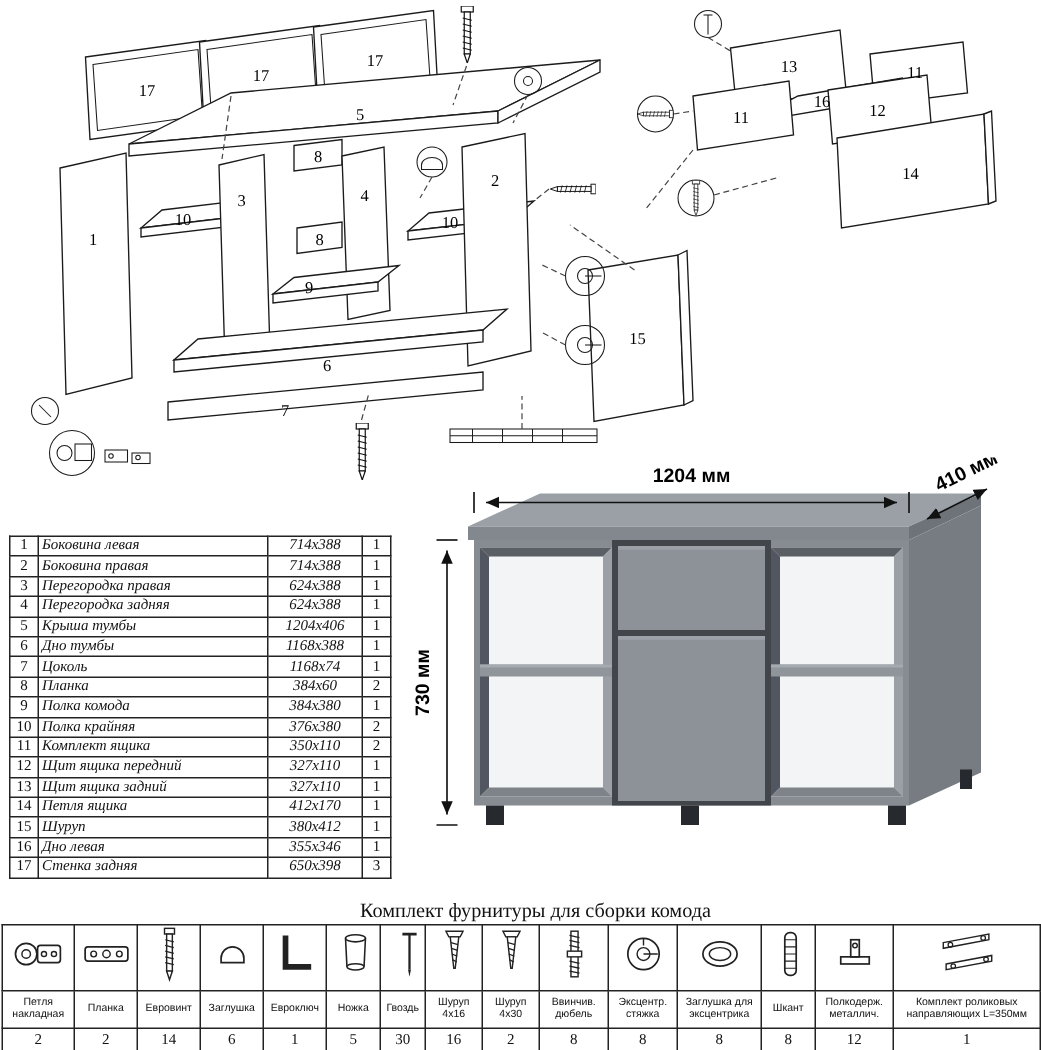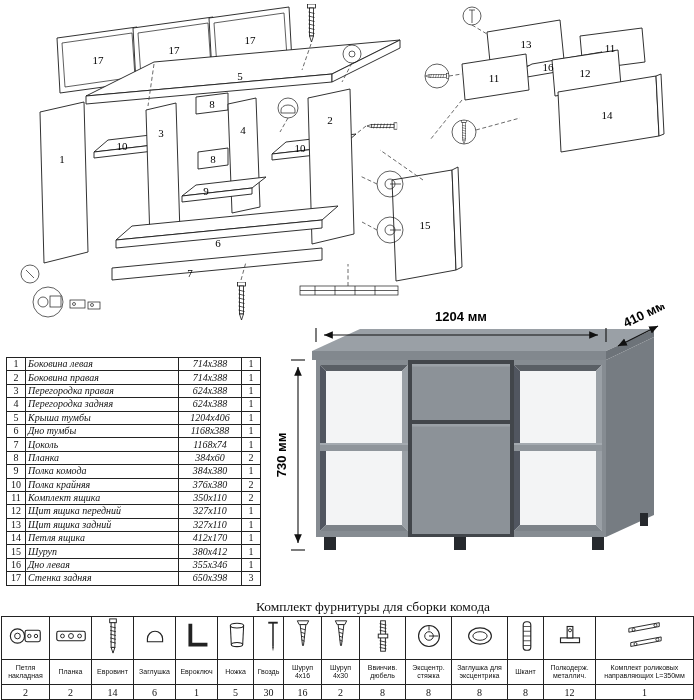--- a/index.html
+++ b/index.html
@@ -21,21 +21,21 @@
   }
   .parts-table td.name{text-align:left;width:148px;font-style:italic;}
   .parts-table td.num{width:14px;}
   .parts-table td.size{width:58px;font-style:italic;}
   .parts-table td.qty{width:14px;}
   
   #render{position:absolute;left:262px;top:305px;}
   .dim{font:bold 13px "Liberation Sans",sans-serif;fill:#000;text-anchor:middle;}
   .dimline{stroke:#111;stroke-width:1.1;}
   
-  .caption{position:absolute;left:256px;top:599px;font-size:13.5px;}
+  .caption{position:absolute;left:240px;top:599px;font-size:13.5px;}
   
   .hw-table{
     position:absolute;left:1px;top:616px;width:692px;
     border-collapse:collapse;table-layout:fixed;
   }
   .hw-table td{border:1px solid #222;text-align:center;vertical-align:middle;padding:0;}
   .hw-ic{height:42px;}
   .hw-lb{height:24px;font:7px "Liberation Sans",sans-serif;line-height:1.08;padding:1px;word-wrap:break-word;}
   .hw-qt{height:14px;font:10px "Liberation Serif",serif;}
   .icon-defs{position:absolute;width:0;height:0;overflow:hidden;}

